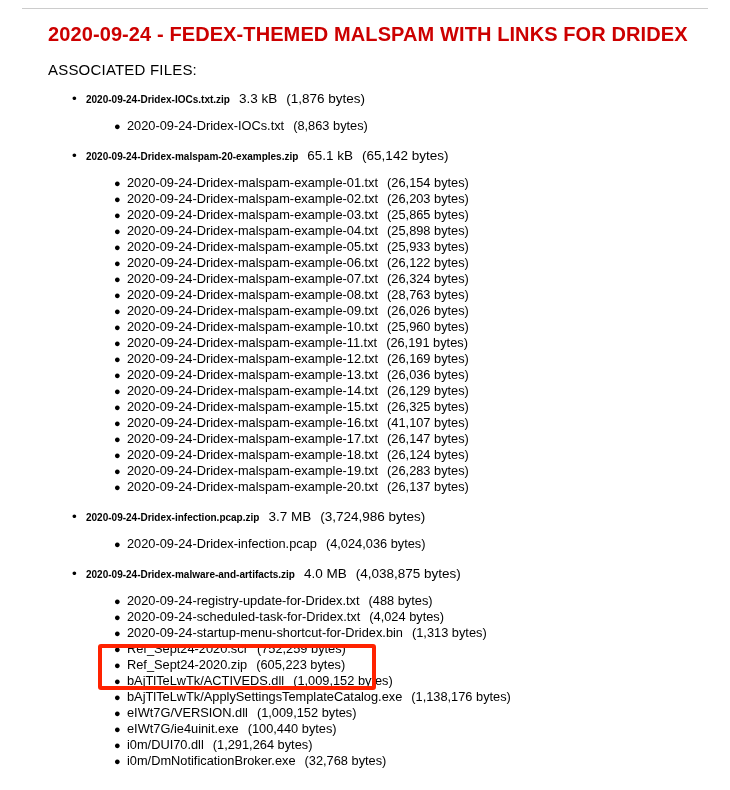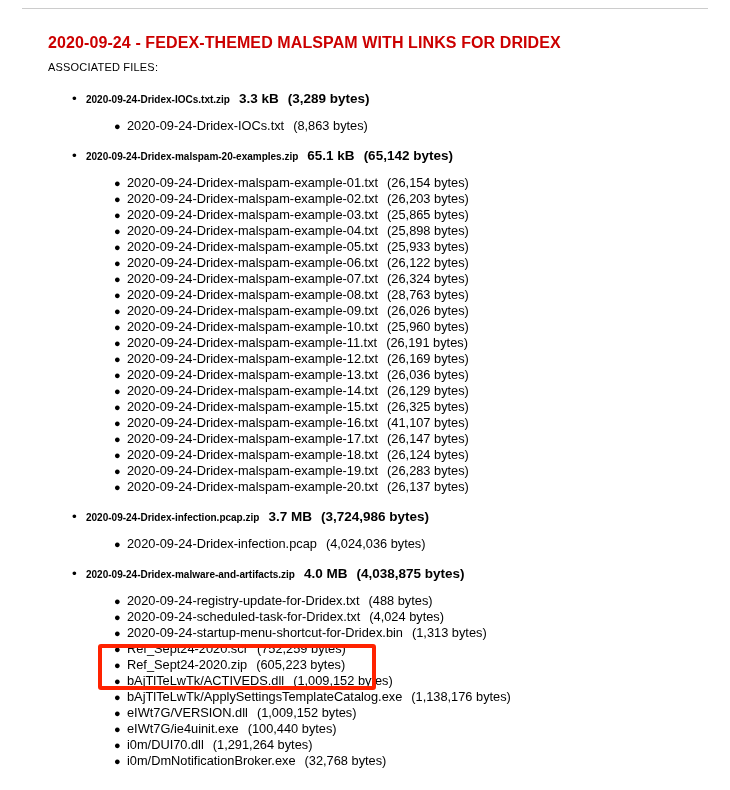--- a/index.html
+++ b/index.html
@@ -24,33 +24,33 @@
     background: #cccccc;
   }
   .page {
     position: absolute;
     top: 0;
     left: 0;
     width: 730px;
   }
   .title {
     position: absolute;
-    top: 34px;
+    top: 23px;
     left: 48px;
-    font-size: 16px;
+    font-size: 20px;
     font-weight: bold;
     color: #cc0000;
     letter-spacing: 0.1px;
     white-space: nowrap;
   }
   .assoc {
     position: absolute;
     top: 61px;
     left: 48px;
-    font-size: 11px;
+    font-size: 15px;
     color: #000;
     letter-spacing: 0.2px;
   }
   ul {
     margin: 0;
     padding: 0;
     list-style: none;
   }
   .lvl1 {
     position: absolute;
@@ -75,21 +75,21 @@
     left: -14px;
     top: 0;
     line-height: 20px;
     font-size: 13.5px;
   }
   .l1-name {
     font-weight: bold;
     font-size: 10px;
   }
   .l1-size {
-    font-weight: bold;
+    font-weight: normal;
     font-size: 13.5px;
   }
   .gap-before { margin-top: 12px; }
   .lvl2 {
     padding-left: 41px;
     margin-top: 9px;
   }
   .l2-item {
     position: relative;
     height: 16px;
@@ -124,21 +124,21 @@
 
 <div class="top-rule"></div>
 
 <div class="page">
 
   <div class="title">2020-09-24 - FEDEX-THEMED MALSPAM WITH LINKS FOR DRIDEX</div>
   <div class="assoc">ASSOCIATED FILES:</div>
 
   <ul class="lvl1" id="file-list">
       <li class="l1-item">
-        <div class="l1-head"><span class="bullet">•</span><span class="l1-name">2020-09-24-Dridex-IOCs.txt.zip</span><span class="sp"></span><span class="l1-size">3.3 kB</span><span class="sp"></span><span class="l1-size">(3,289 bytes)</span></div>
+        <div class="l1-head"><span class="bullet">•</span><span class="l1-name">2020-09-24-Dridex-IOCs.txt.zip</span><span class="sp"></span><span class="l1-size">3.3 kB</span><span class="sp"></span><span class="l1-size">(1,876 bytes)</span></div>
         <ul class="lvl2">
           <li class="l2-item"><span class="bullet2">●</span><span class="l2-name">2020-09-24-Dridex-IOCs.txt</span><span class="sp"></span><span class="l2-size">(8,863 bytes)</span></li>
         </ul>
       </li>
       <li class="l1-item gap-before">
         <div class="l1-head"><span class="bullet">•</span><span class="l1-name">2020-09-24-Dridex-malspam-20-examples.zip</span><span class="sp"></span><span class="l1-size">65.1 kB</span><span class="sp"></span><span class="l1-size">(65,142 bytes)</span></div>
         <ul class="lvl2">
           <li class="l2-item"><span class="bullet2">●</span><span class="l2-name">2020-09-24-Dridex-malspam-example-01.txt</span><span class="sp"></span><span class="l2-size">(26,154 bytes)</span></li>
           <li class="l2-item"><span class="bullet2">●</span><span class="l2-name">2020-09-24-Dridex-malspam-example-02.txt</span><span class="sp"></span><span class="l2-size">(26,203 bytes)</span></li>
           <li class="l2-item"><span class="bullet2">●</span><span class="l2-name">2020-09-24-Dridex-malspam-example-03.txt</span><span class="sp"></span><span class="l2-size">(25,865 bytes)</span></li>

